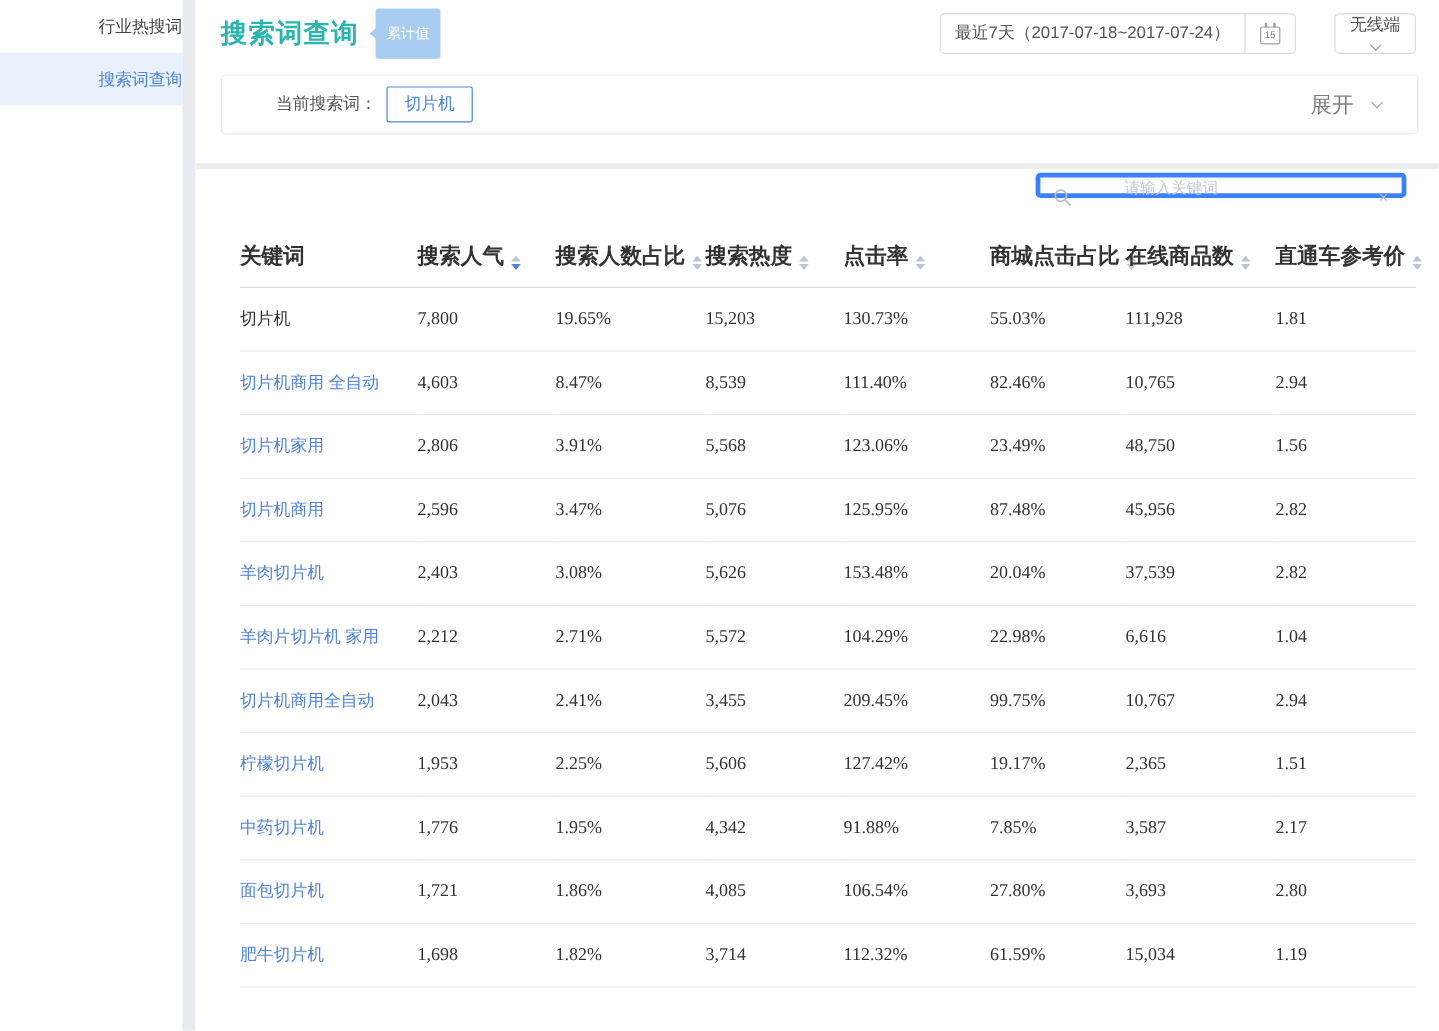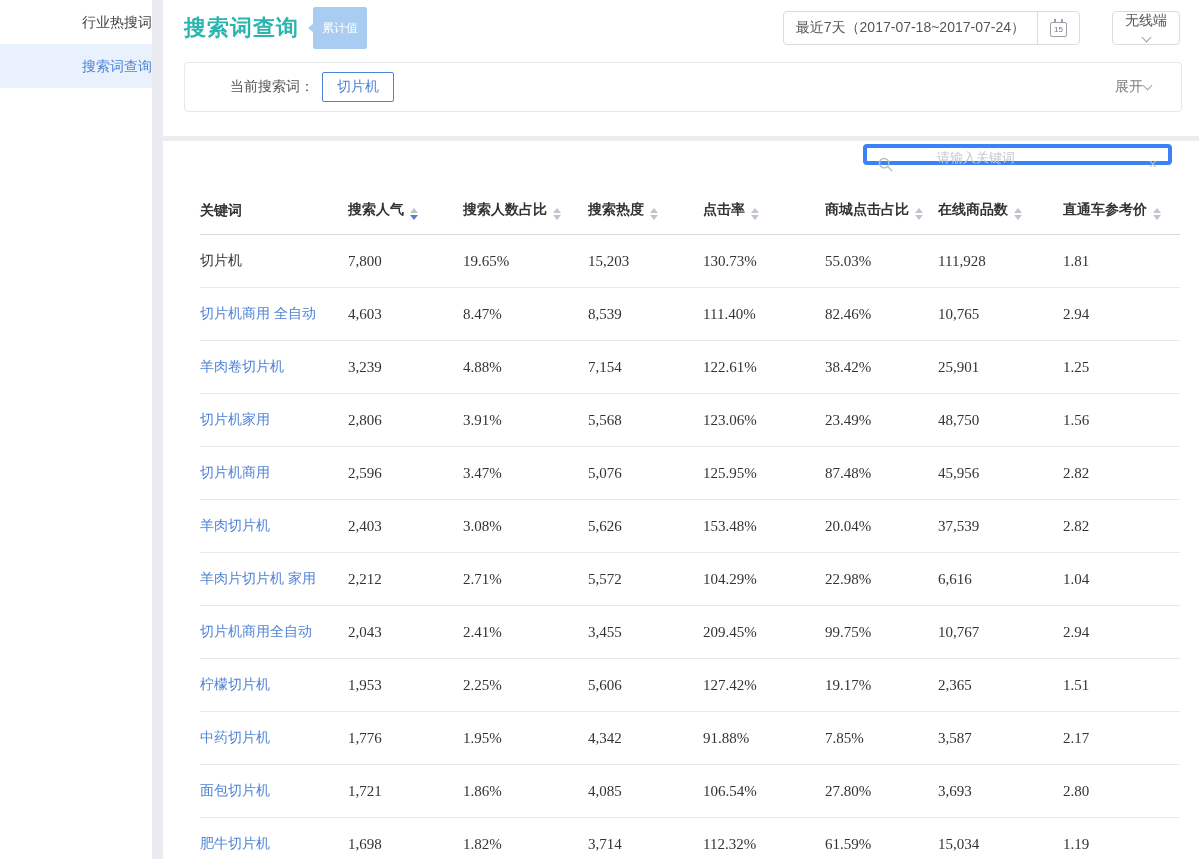--- a/index.html
+++ b/index.html
@@ -67,42 +67,42 @@
   
   .filter-bar{
     margin:6px 17px 0 21px;height:50px;border:1px solid #e8e8e8;border-radius:4px;
     display:flex;align-items:center;padding:0 30px 0 45px;
   }
   .filter-label{font-size:14px;color:#555;}
   .term-tag{
     margin-left:8px;border:1px solid var(--tag-border);color:var(--tag-border);
     font-size:14px;padding:5px 14px;border-radius:2px;cursor:pointer;background:#fff;
   }
-  .expand{margin-left:auto;display:flex;align-items:center;gap:1px;color:#7d7d7d;font-size:14px;cursor:pointer;}
+  .expand{margin-left:auto;display:flex;align-items:center;gap:16px;color:#7d7d7d;font-size:18px;cursor:pointer;}
   
   .strip{margin-top:24px;height:5px;background:#ececec;}
   
   .search-row{padding:3px 27px 0 0;display:flex;justify-content:flex-end;}
   .search-box{
     position:relative;width:309px;height:21px;border:4px solid #3b82f6;border-radius:4px;background:#fff;padding-left:36px;
   }
   .search-box svg{position:absolute;left:11px;top:9px;}
   .search-box input{
     width:100%;height:100%;border:none;outline:none;padding:0 30px 0 34px;
     font-size:13px;color:#333;font-family:inherit;background:transparent;
   }
   .search-box input::placeholder{color:#c3c7cf;}
   .clear-x{
     position:absolute;right:11px;top:7px;color:#b9bdc4;font-size:14px;cursor:pointer;line-height:18px;
   }
   
   .table-wrap{margin:26px 19px 0 37px;}
   table{width:100%;border-collapse:collapse;table-layout:fixed;}
   th{
-    text-align:left;font-size:14px;font-weight:bold;color:#333;
+    text-align:left;font-size:18px;font-weight:bold;color:#333;
     padding:10px 0 14px 0;border-bottom:1px solid #d8d8d8;white-space:nowrap;
   }
   td{
     font-size:14px;color:#333;border-bottom:1px solid #e9e9e9;
     padding:0;height:53px;white-space:nowrap;
   }
   td.num{font-family:"Liberation Serif","DejaVu Serif",serif;font-size:15px;}
   .kw-link{color:var(--link-blue);cursor:pointer;}
   .kw-plain{color:#333;}
   .sort{display:inline-flex;flex-direction:column;gap:2px;margin-left:6px;vertical-align:1px;}
@@ -222,30 +222,20 @@
             <td><span class="kw-link" data-interactable="true">切片机商用 全自动</span></td>
             <td class="num" data-interactable="false">4,603</td>
             <td class="num" data-interactable="false">8.47%</td>
             <td class="num" data-interactable="false">8,539</td>
             <td class="num" data-interactable="false">111.40%</td>
             <td class="num" data-interactable="false">82.46%</td>
             <td class="num" data-interactable="false">10,765</td>
             <td class="num" data-interactable="false">2.94</td>
           </tr>
           <tr data-interactable="false">
-            <td><span class="kw-link" data-interactable="true">羊肉卷切片机</span></td>
-            <td class="num" data-interactable="false">3,239</td>
-            <td class="num" data-interactable="false">4.88%</td>
-            <td class="num" data-interactable="false">7,154</td>
-            <td class="num" data-interactable="false">122.61%</td>
-            <td class="num" data-interactable="false">38.42%</td>
-            <td class="num" data-interactable="false">25,901</td>
-            <td class="num" data-interactable="false">1.25</td>
-          </tr>
-          <tr data-interactable="false">
             <td><span class="kw-link" data-interactable="true">切片机家用</span></td>
             <td class="num" data-interactable="false">2,806</td>
             <td class="num" data-interactable="false">3.91%</td>
             <td class="num" data-interactable="false">5,568</td>
             <td class="num" data-interactable="false">123.06%</td>
             <td class="num" data-interactable="false">23.49%</td>
             <td class="num" data-interactable="false">48,750</td>
             <td class="num" data-interactable="false">1.56</td>
           </tr>
           <tr data-interactable="false">

